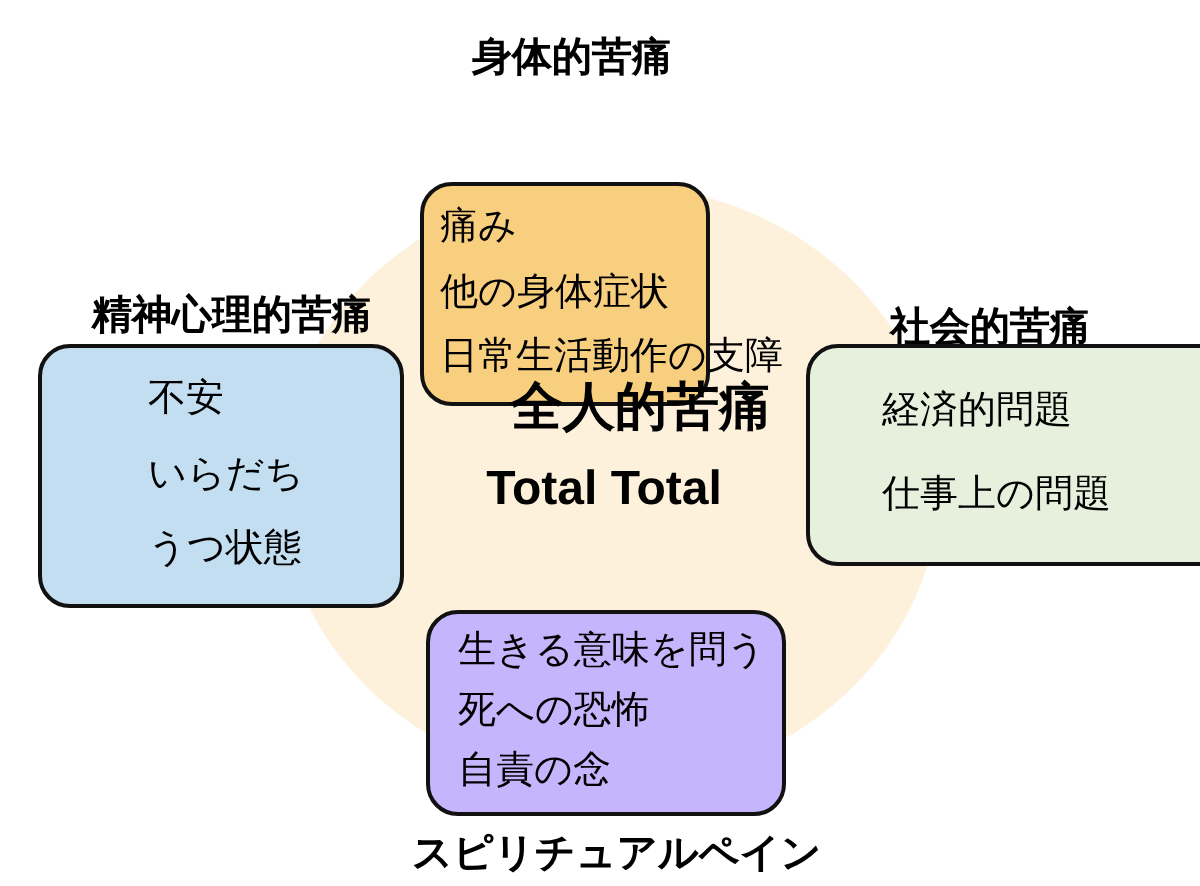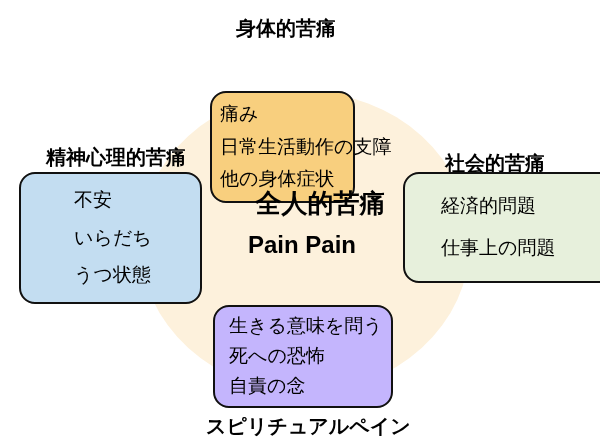--- a/index.html
+++ b/index.html
@@ -98,34 +98,34 @@
 </head>
 <body>
 
 <div class="canvas">
 
   <div class="bg-ellipse" style="background-color: rgb(253, 241, 220);"></div>
 
   <div class="quad-header header-physical">身体的苦痛</div>
   <div class="pain-box box-physical" style="background-color: rgb(248, 207, 126);">
     <div class="box-line">痛み</div>
+    <div class="box-line">他の身体症状</div>
     <div class="box-line">日常生活動作の支障</div>
-    <div class="box-line">他の身体症状</div>
   </div>
 
   <div class="quad-header header-psychological">精神心理的苦痛</div>
   <div class="pain-box box-psychological" style="background-color: rgb(195, 221, 241);">
     <div class="box-line">不安</div>
     <div class="box-line">いらだち</div>
     <div class="box-line">うつ状態</div>
   </div>
 
   <div class="center-title">
     <div class="jp">全人的苦痛</div>
-    <div class="en">Pain Pain</div>
+    <div class="en">Total Total</div>
   </div>
 
   <div class="quad-header header-social">社会的苦痛</div>
   <div class="pain-box box-social" style="background-color: rgb(231, 240, 220);">
     <div class="box-line">経済的問題</div>
     <div class="box-line">仕事上の問題</div>
   </div>
 
   <div class="pain-box box-spiritual" style="background-color: #c4b5fd;">
     <div class="box-line">生きる意味を問う</div>

